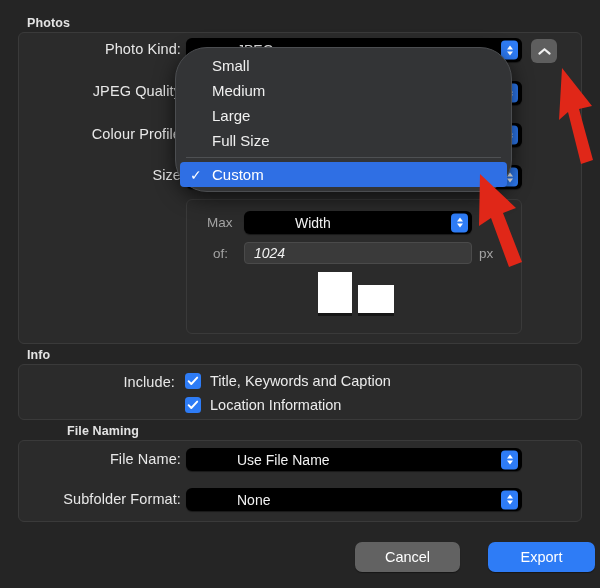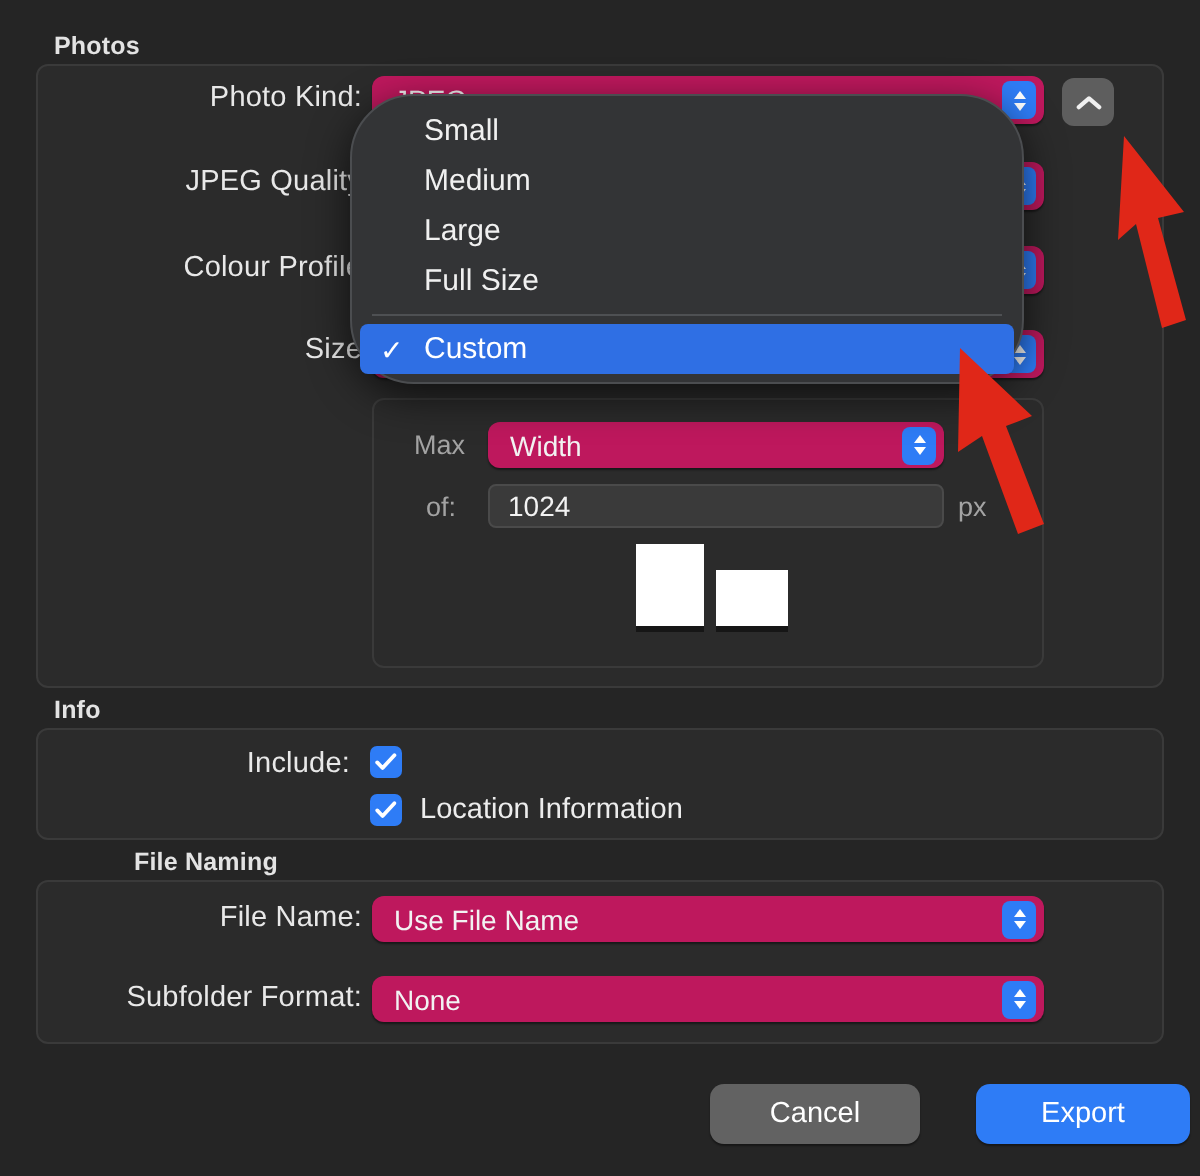--- a/index.html
+++ b/index.html
@@ -47,25 +47,26 @@
   .small-label {
     position: absolute;
     font-size: 13.5px;
     color: #a3a3a3;
     white-space: nowrap;
   }
 
   
   .popup {
     position: absolute;
-    background: #be185d;
+    background: #000000;
     border-radius: 6px;
     box-shadow: 0 1px 1px rgba(0,0,0,.45);
     display: flex;
     align-items: center;
+    padding-left: 40px;
   }
   .popup .popup-value {
     font-size: 14px;
     color: #f2f2f2;
     padding-left: 11px;
     white-space: nowrap;
     overflow: hidden;
   }
   .stepper {
     position: absolute;
@@ -288,41 +289,42 @@
   <div class="small-label" style="left:207px; top:215px;">Max</div>
   <div class="popup" style="left:244px; top:211px; width:228px; height:23px;">
     <span class="popup-value">Width</span>
     <span class="stepper">
         <i class="up"></i>
         <i class="down"></i>
       </span>
   </div>
 
   <div class="small-label" style="left:213px; top:246px;">of:</div>
-  <div class="textfield" style="left:244px; top:242px; width:228px; height:22px;">
+  <div class="textfield" style="left:244px; top:242px; width:228px; height:22px;font-style:italic;">
     <span class="tf-value">1024</span>
   </div>
   <div class="small-label" style="left:479px; top:246px;">px</div>
 
   <div class="orient-wrap" style="left:318px; top:272px;">
     <div class="orient portrait"></div>
     <div class="orient landscape"></div>
   </div>
 
   <div class="group-label" style="left:27px; top:348px;">Info</div>
   <div class="group-box" style="left:18px; top:364px; width:564px; height:56px;"></div>
 
   <div class="field-label" style="left:0px; top:374px; width:175px;">Include:</div>
 
   <div class="checkrow" style="left:185px; top:373px;">
     <span class="checkbox">
       <svg width="12" height="12" viewBox="0 0 12 12">
         <path d="M1.6 6.2 L4.3 9 L10.2 2.6" fill="none" stroke="#ffffff" stroke-width="1.9" stroke-linecap="round" stroke-linejoin="round"></path>
       </svg>
     </span>
+    <span class="ck-label">Title, Keywords and Caption</span>
   </div>
 
   <div class="checkrow" style="left:185px; top:397px;">
     <span class="checkbox">
       <svg width="12" height="12" viewBox="0 0 12 12">
         <path d="M1.6 6.2 L4.3 9 L10.2 2.6" fill="none" stroke="#ffffff" stroke-width="1.9" stroke-linecap="round" stroke-linejoin="round"></path>
       </svg>
     </span>
     <span class="ck-label">Location Information</span>
   </div>

